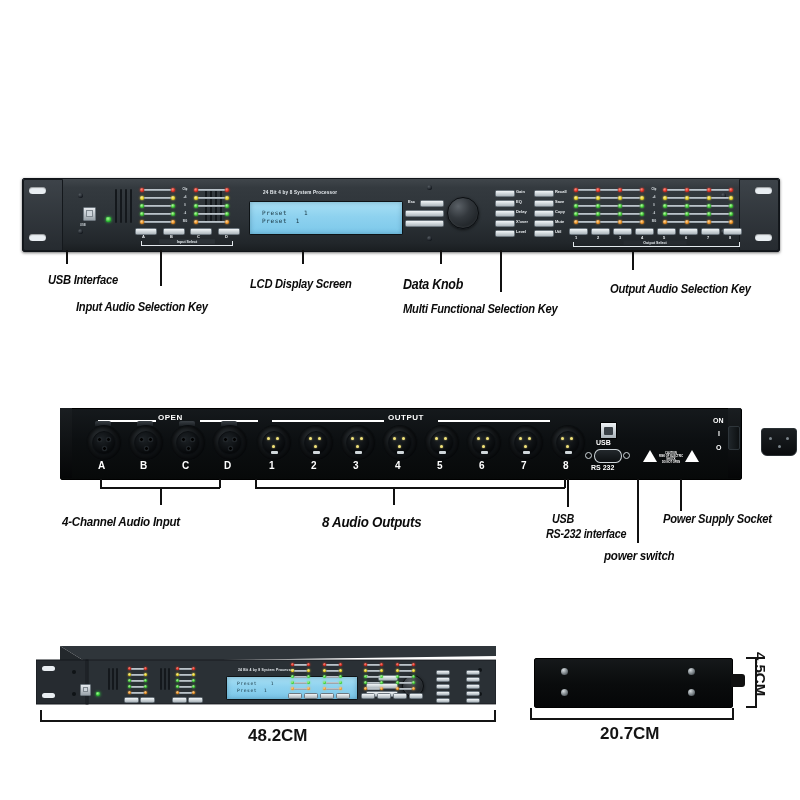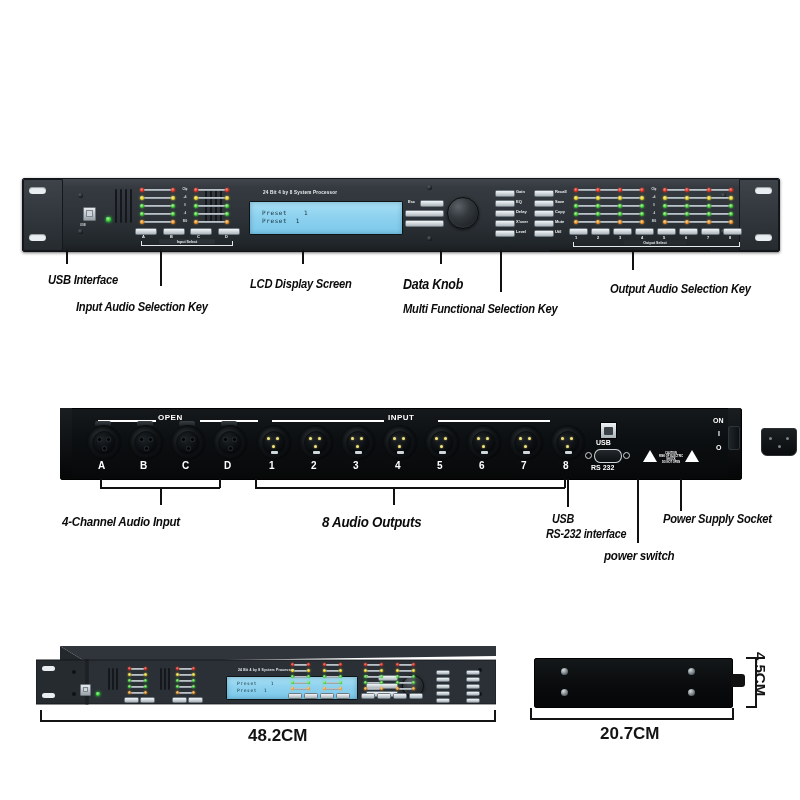--- a/index.html
+++ b/index.html
@@ -473,21 +473,21 @@
 
     <div class="rearface" style="left:0px;top:0px;width:680px;height:70px;border-radius:2px;"></div>
 
     <div style="position:absolute;left:0px;top:0px;width:12px;height:70px;background:linear-gradient(180deg,#1a1e21,#050607);"></div>
     <div style="position:absolute;left:668px;top:0px;width:12px;height:70px;background:linear-gradient(180deg,#1a1e21,#050607);"></div>
 
     <div class="hdrlab" style="left:98px;top:5px;">OPEN</div>
     <div class="hdrline" style="left:38px;top:12px;width:58px;"></div>
     <div class="hdrline" style="left:140px;top:12px;width:58px;"></div>
 
-    <div class="hdrlab" style="left:328px;top:5px;">INPUT</div>
+    <div class="hdrlab" style="left:328px;top:5px;">OUTPUT</div>
     <div class="hdrline" style="left:212px;top:12px;width:112px;"></div>
     <div class="hdrline" style="left:378px;top:12px;width:112px;"></div>
 
     <div class="xlrtab" style="left:35px;top:13px;"></div>
     <div class="xlr" style="left:26px;top:17px;">
       <div class="pin pin-f" style="left:10px;top:11px;"></div>
       <div class="pin pin-f" style="left:19px;top:11px;"></div>
       <div class="pin pin-f" style="left:14.5px;top:20px;"></div>
     </div>
     <div class="xlrtab" style="left:77px;top:13px;"></div>

